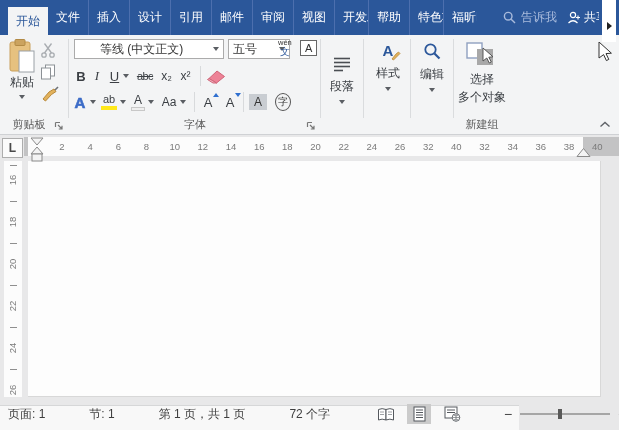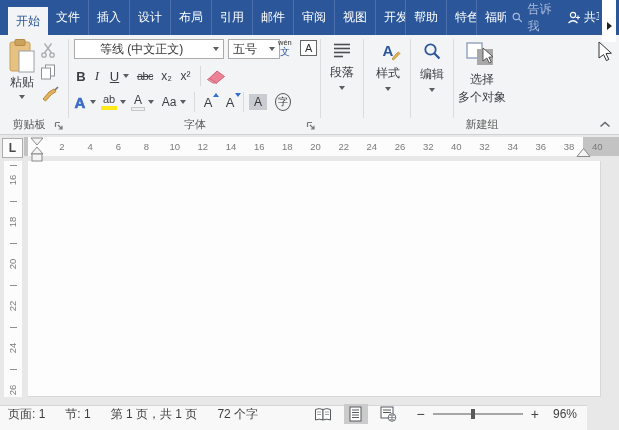--- a/index.html
+++ b/index.html
@@ -99,43 +99,42 @@
   
   .docarea{position:absolute;top:161px;left:0;width:619px;height:244px;background:#E8E8E9;overflow:hidden;}
   .vruler{position:absolute;left:4px;top:0;width:18px;height:236px;background:#FCFCFC;overflow:hidden;}
   .vnum{position:absolute;left:0;width:18px;height:20px;line-height:20px;text-align:center;
         font-size:9.5px;color:#7A7A7A;transform:rotate(-90deg);}
   .vtick{position:absolute;left:6px;width:7px;height:1px;background:#8F8F8F;}
   .page{position:absolute;left:28px;top:0;width:573px;height:236px;background:#FDFDFD;
         border-right:1px solid #D8D8D8;border-bottom:1px solid #D8D8D8;box-sizing:border-box;cursor:text;}
 
   
-  .statusbar{position:absolute;bottom:0;left:0;width:587px;height:25px;background:#F8F8F8;
+  .statusbar{position:absolute;bottom:0;left:0;width:519px;height:25px;background:#F8F8F8;
              border-top:1px solid #D6D7D8;box-sizing:border-box;display:flex;align-items:center;
-             font-size:12px;color:#3F3F3F;padding:0 10px 8px 8px;}
+             font-size:12px;color:#3F3F3F;padding:0 10px 8px 8px;gap:24px;}
   .sb-item{margin-right:20px;white-space:nowrap;cursor:pointer;}
   .views{margin-left:auto;display:flex;align-items:center;gap:9px;}
   .viewbtn{width:24px;height:20px;display:flex;align-items:center;justify-content:center;cursor:pointer;}
   .viewbtn.sel{background:#CBCBCB;}
   .zoomer{display:flex;align-items:center;margin-left:12px;}
   .zbtn{font-size:14px;color:#444;cursor:pointer;padding:0 4px;}
   .ztrack{position:relative;width:90px;height:12px;margin:0 4px;cursor:pointer;}
   .ztrack .line{position:absolute;top:5px;left:0;right:0;height:2px;background:#A6A6A6;}
   .zhandle{position:absolute;top:1px;left:42%;width:4px;height:10px;background:#595959;}
   .zpct{margin-left:10px;font-size:12px;color:#3F3F3F;cursor:pointer;}
 </style>
 </head>
 <body>
 
 <div class="tabbar">
   <div class="tab active">开始</div>
   <div class="tab">文件</div>
   <div class="tab sep">插入</div>
   <div class="tab sep">设计</div>
-  <div class="tab sep">布局</div>
   <div class="tab sep">引用</div>
   <div class="tab sep">邮件</div>
   <div class="tab sep">审阅</div>
   <div class="tab sep">视图</div>
   <div class="tab sep clipped">开发工具</div>
   <div class="tab sep">帮助</div>
   <div class="tab sep clipped">特色功能</div>
   <div class="tab sep clipped">福昕PDF</div>
 
   <div class="tellme">
@@ -200,21 +199,21 @@
       <path d="M4 4 L8 8 M8 4.8 V8 H4.8" fill="none" stroke="#777" stroke-width="1.2"></path>
     </svg>
   </div>
   <div class="gsep" style="left:68px;"></div>
 
   <div class="grp-font">
     <div class="combo" style="left:4px;width:150px;padding-left:25px;">
       <span>等线 (中文正文)</span>
       <span class="caret"></span>
     </div>
-    <div class="combo" style="left:158px;width:52px;">
+    <div class="combo" style="left:158px;width:62px;">
       <span>五号</span>
       <span class="caret"></span>
     </div>
     <div class="phonetic" style="position:absolute;left:208px;top:4px;">
       <span class="top">wén</span>
       <span class="bot">文</span>
     </div>
     <div style="position:absolute;left:230px;top:3px;">
       <span class="borderA">A</span>
     </div>
@@ -266,21 +265,21 @@
     </div>
 
     <div class="g-label">字体</div>
     <svg class="launcher" viewBox="0 0 10 10">
       <path d="M1.5 1.5 H6 M1.5 1.5 V6" fill="none" stroke="#777" stroke-width="1.2"></path>
       <path d="M4 4 L8 8 M8 4.8 V8 H4.8" fill="none" stroke="#777" stroke-width="1.2"></path>
     </svg>
   </div>
   <div class="gsep" style="left:320px;"></div>
 
-  <div class="bigbtn" style="left:322px;width:40px;">
+  <div class="bigbtn" style="left:322px;width:40px;justify-content:center;">
     <svg width="20" height="17" viewBox="0 0 20 17">
       <line x1="2" y1="2.5" x2="18" y2="2.5" stroke="#4A4E53" stroke-width="1.6"></line>
       <line x1="2" y1="6.5" x2="18" y2="6.5" stroke="#4A4E53" stroke-width="1.6"></line>
       <line x1="2" y1="10.5" x2="18" y2="10.5" stroke="#4A4E53" stroke-width="1.6"></line>
       <line x1="2" y1="14.5" x2="11" y2="14.5" stroke="#4A4E53" stroke-width="1.6"></line>
     </svg>
     <span class="blabel">段落</span>
     <span class="caret"></span>
   </div>
   <div class="gsep" style="left:363px;"></div>

